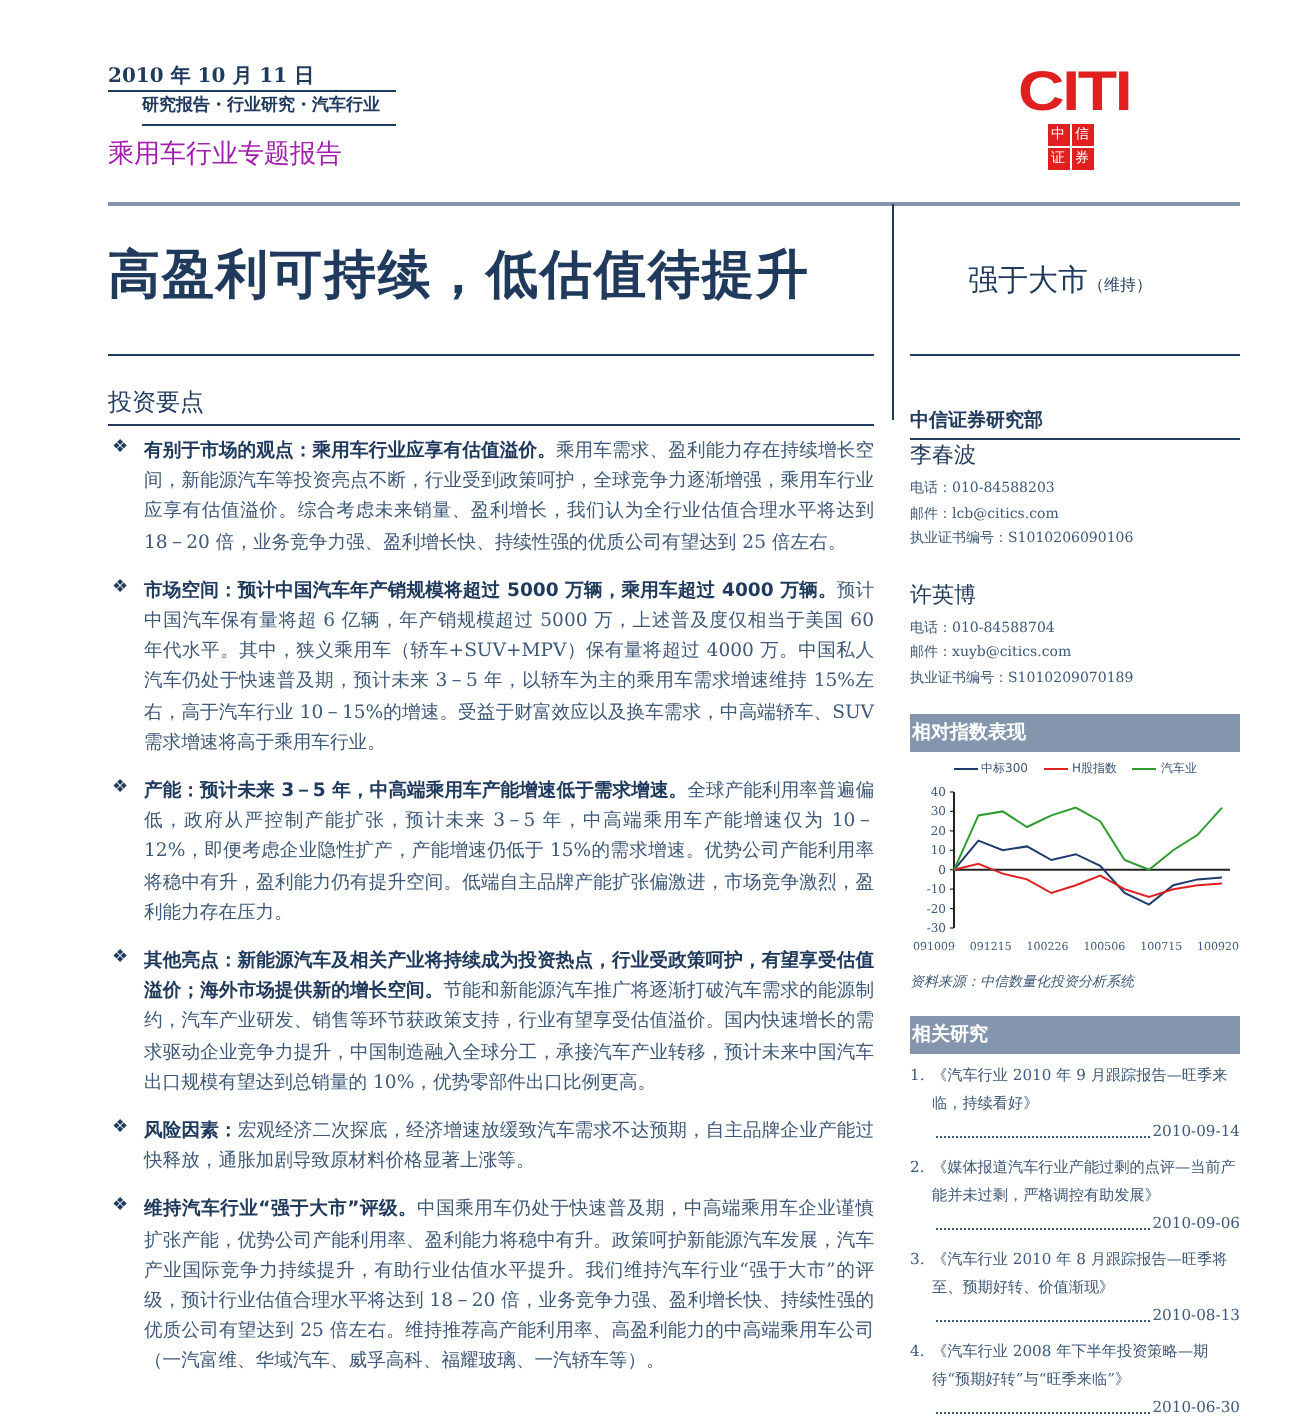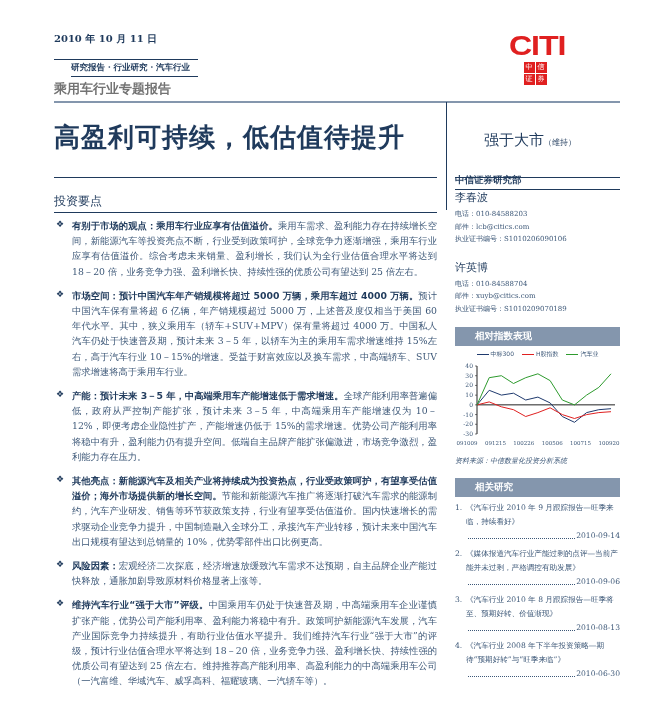--- a/index.html
+++ b/index.html
@@ -1,55 +1,55 @@
 <!DOCTYPE html>
 <html><head>
 <meta charset="utf-8">
 <style>
   * { box-sizing: border-box; margin: 0; padding: 0; }
   html, body { width: 647px; height: 714px; background: #ffffff; overflow: hidden; }
   body { position: relative; font-family: "DejaVu Sans", "Liberation Sans", sans-serif; color: #1f3a5c; }
 
   .header-meta { position: absolute; left: 54px; top: 33px; width: 144px; }
-  .header-meta .date { font-family: "DejaVu Serif", "Liberation Serif", serif; font-size: 10px; font-weight: bold; color: #1f3a5c; padding-bottom: 14px; border-bottom: 1px solid #1f3a5c; line-height: 12px; }
+  .header-meta .date { font-family: "DejaVu Serif", "Liberation Serif", serif; font-size: 10px; font-weight: bold; color: #1f3a5c; padding-bottom: 0; border-bottom: 1px solid #1f3a5c; line-height: 12px; }
   .header-meta .crumbs { font-size: 8.5px; font-weight: bold; color: #1f3a5c; padding: 2px 0 3px; border-bottom: 1px solid #1f3a5c; line-height: 11px; margin-left: 17px; }
 
   .logo { position: absolute; left: 466px; top: 30px; width: 135px; height: 40px; display: flex; align-items: center; flex-direction: column; }
   .logo .word { font-family: "Liberation Sans", sans-serif; font-weight: 900; font-size: 28px; color: #e02020; letter-spacing: -1px; transform: scaleX(1.15); transform-origin: left center; }
   .logo .cs { width: 30px; height: 30px; margin-left: 14px; position: relative; }
   .logo .cn { display: grid; grid-template-columns: 11px 11px; grid-gap: 1px; margin-left: 3px; }
   .logo .cn span { background: #e02020; color: #fff; font-size: 7px; width: 11px; height: 11px; text-align: center; line-height: 11px; }
 
-  .report-type { position: absolute; left: 54px; top: 80px; font-size: 13px; font-weight: bold; color: #737373; }
+  .report-type { position: absolute; left: 54px; top: 68px; font-size: 13px; font-weight: normal; color: #a21caf; }
   .top-rule { position: absolute; left: 54px; top: 101px; width: 566px; height: 2px; background: #8496ad; }
   .v-rule { position: absolute; left: 446px; top: 102px; width: 1px; height: 108px; background: #1f3a5c; }
 
   .title { position: absolute; left: 54px; top: 120px; font-size: 26px; font-weight: bold; color: #1f3a5c; letter-spacing: 1px; }
   .rating { position: absolute; left: 484px; top: 131px; font-size: 15px; color: #1f3a5c; }
   .rating small { font-size: 8px; text-align: center; }
 
   .rule-left { position: absolute; left: 54px; top: 177px; width: 383px; height: 1px; background: #1f3a5c; }
   .rule-right { position: absolute; left: 455px; top: 177px; width: 165px; height: 1px; background: #1f3a5c; }
 
   .section-h { position: absolute; left: 54px; top: 193px; width: 383px; font-size: 12px; color: #1f3a5c; border-bottom: 1.5px solid #1f3a5c; padding-bottom: 2px; }
 
   .points { position: absolute; left: 54px; top: 218px; width: 383px; }
   .point { display: flex; margin-bottom: 9px; }
   .point .bullet { width: 18px; flex: none; font-size: 9px; color: #1f3a5c; padding-top: 1px; padding-left: 2px; }
   .point .text { flex: 1; font-family: "DejaVu Serif", "Liberation Serif", serif; font-size: 9.3px; line-height: 15.2px; color: #3d5878; text-align: justify; }
   .point .text b { font-family: "DejaVu Sans", "Liberation Sans", sans-serif; color: #1f3a5c; font-weight: bold; }
 
-  .sidebar { position: absolute; left: 455px; top: 174px; width: 165px; }
+  .sidebar { position: absolute; left: 455px; top: 204px; width: 165px; }
   .dept { font-size: 9.5px; font-weight: bold; color: #1f3a5c; border-bottom: 1.5px solid #1f3a5c; padding-bottom: 2px; }
   .analyst { margin-top: 0; }
   .analyst .name { font-size: 11px; color: #1f3a5c; margin-bottom: 3px; }
   .analyst .line { font-family: "DejaVu Serif", "Liberation Serif", serif; font-size: 7px; color: #3d5878; line-height: 12.5px; }
   .analyst + .analyst { margin-top: 14px; }
 
-  .side-h { background: #8496ad; color: #ffffff; font-size: 9.5px; font-weight: bold; padding: 3px 20px; margin-top: 12px; }
+  .side-h { background: #8496ad; color: #ffffff; font-size: 9.5px; font-weight: bold; padding: 3px 1px; margin-top: 12px; }
 
   .chart { position: relative; width: 165px; height: 100px; margin-top: 4px; }
   .legend { display: flex; justify-content: center; gap: 8px; font-size: 6px; color: #3d5878; margin-bottom: 3px; }
   .legend .item { display: flex; align-items: center; gap: 2px; }
   .legend .sw { width: 12px; height: 1.5px; display: inline-block; }
 
   .source { font-size: 7px; font-style: italic; color: #3d5878; margin-top: 6px; }
 
   .related { margin-top: 2px; }
   .rel-item { display: flex; font-family: "DejaVu Serif", "Liberation Serif", serif; font-size: 7.6px; line-height: 14px; color: #3d5878; margin-top: 4px; }

